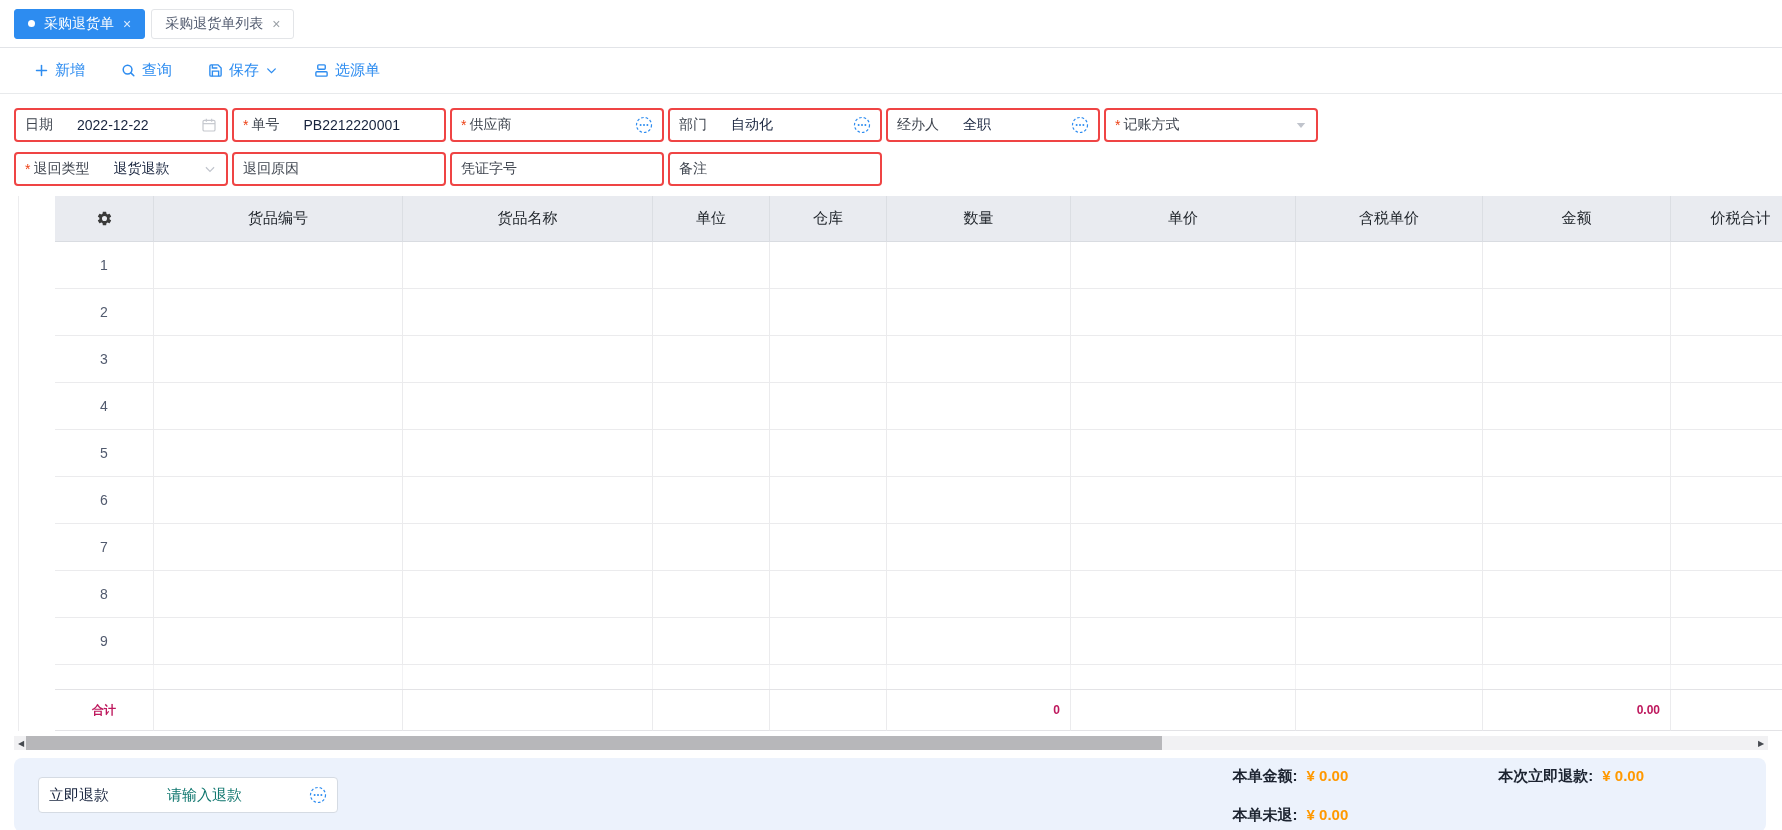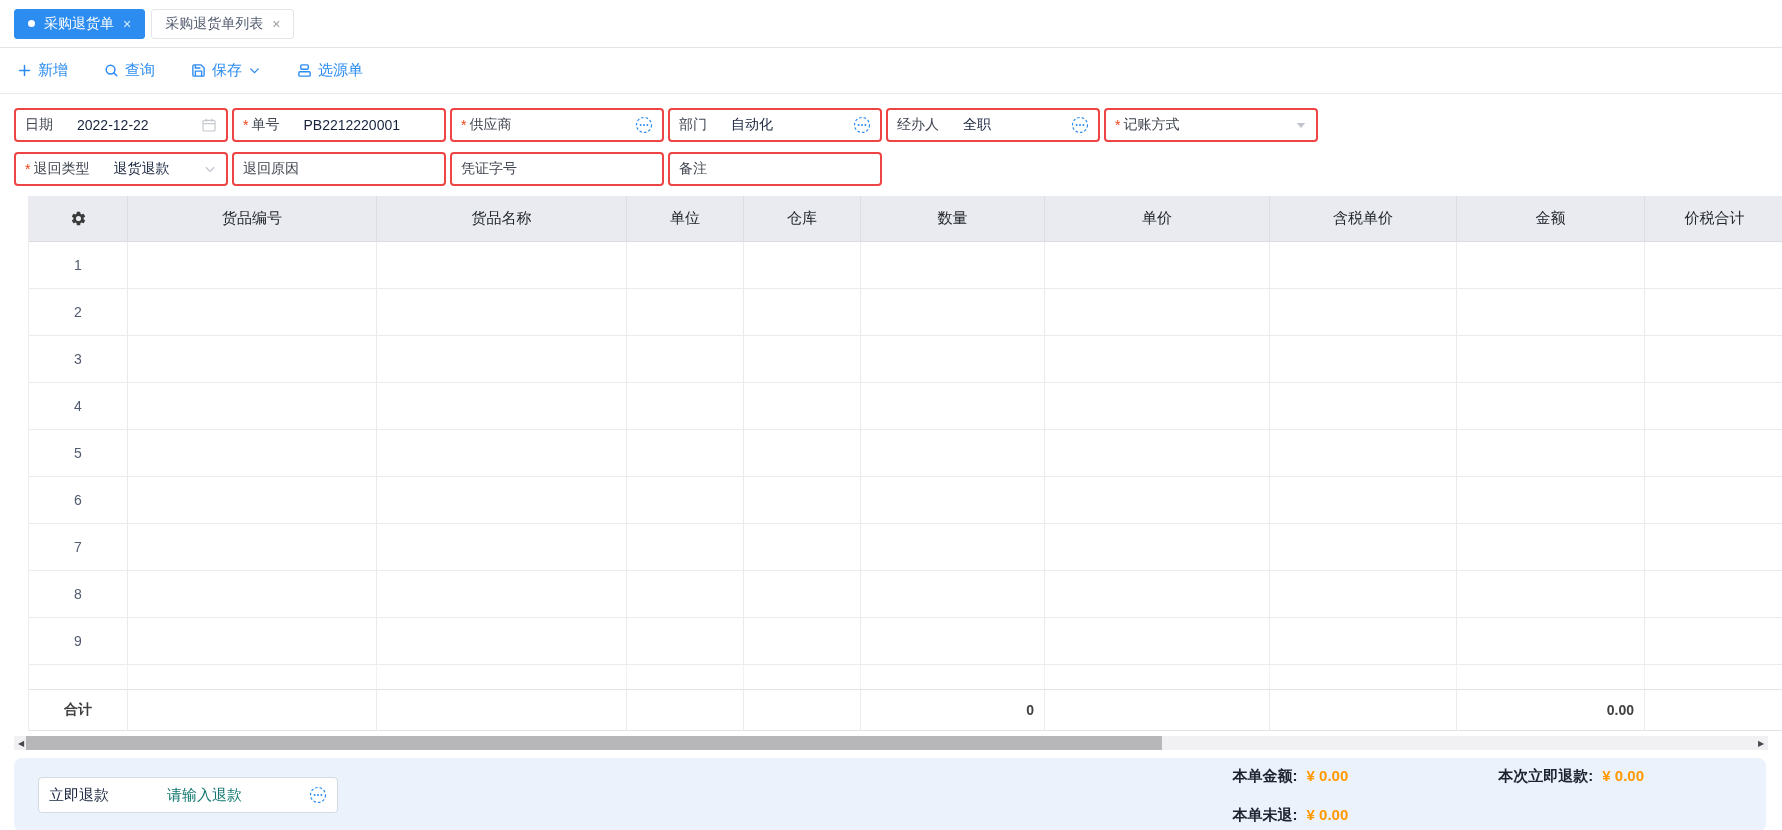--- a/index.html
+++ b/index.html
@@ -9,50 +9,50 @@
   
   .tabbar{height:48px;display:flex;align-items:center;padding-left:14px;border-bottom:1px solid #e2e4e8;background:#fff;}
   .tab{height:30px;display:flex;align-items:center;gap:9px;padding:0 13px;font-size:14px;
        border:1px solid #e3e5e8;border-radius:3px;background:#fff;color:#515a6e;margin-right:6px;cursor:pointer;}
   .tab.active{background:#2d8cf0;border-color:#2d8cf0;color:#fff;}
   .dot{width:7px;height:7px;border-radius:50%;background:#fff;display:inline-block;}
   .tab .close{font-size:14px;color:#9aa0a6;line-height:1;}
   .tab.active .close{color:#dcecff;}
 
   
-  .toolbar{height:46px;display:flex;align-items:center;gap:36px;padding-left:17px;border-bottom:1px solid #e8eaec;}
+  .toolbar{height:46px;display:flex;align-items:center;gap:36px;padding-left:34px;border-bottom:1px solid #e8eaec;}
   .tbtn{display:flex;align-items:center;gap:6px;color:#2d8cf0;font-size:15px;cursor:pointer;white-space:nowrap;}
   .tbtn svg{display:block;}
 
   
   .formarea{padding:14px 0 0 14px;}
   .frow{display:flex;gap:4px;margin-bottom:10px;}
   .field{width:214px;height:34px;border:2px solid #ef4444;border-radius:4px;background:#fff;
          display:flex;align-items:center;padding:0 9px;font-size:14px;cursor:text;}
   .star{color:#ed4014;margin-right:3px;}
   .flabel{color:#3f454f;margin-right:24px;white-space:nowrap;}
   .fvalue{color:#17233d;flex:1;white-space:nowrap;overflow:hidden;}
   .ficon{margin-left:auto;display:flex;align-items:center;cursor:pointer;}
 
   
-  .tablewrap{margin-left:28px;border-left:1px solid #ececee;}
+  .tablewrap{margin-left:18px;border-left:1px solid #ececee;padding-left:36px;}
   .trow{display:grid;background:#fff;}
   .tcell{overflow:hidden;}
   .thead{background:#e9ebf0;height:46px;}
   .thead .tcell{display:flex;align-items:center;justify-content:center;font-size:15px;color:#23282e;
                 border-right:1px solid #dbdee3;border-bottom:1px solid #d9dce1;}
   .tbody-row{height:47px;}
   .tbody-row .tcell{border-right:1px solid #ebebed;border-bottom:1px solid #ebebed;
                     display:flex;align-items:center;justify-content:center;font-size:14px;color:#515a6e;cursor:cell;}
   .strip{height:24px;}
   .strip .tcell{border-right:1px solid #f2f2f4;}
   .total{height:42px;border-top:1px solid #e3e3e6;}
   .total .tcell{border-right:1px solid #ebebed;border-bottom:1px solid #e3e3e6;
                 display:flex;align-items:center;justify-content:center;
-                font-size:14px;font-weight:bold;color:#404040;}
+                font-size:12px;font-weight:bold;color:#be185d;}
   .total .num{justify-content:flex-end;padding-right:10px;}
 
   
   .hscroll{margin:5px 0 0 14px;width:1754px;height:14px;background:#f1f1f3;position:relative;
            display:flex;align-items:center;justify-content:space-between;}
   .sarrow{width:14px;height:14px;display:flex;align-items:center;justify-content:center;
           font-size:8px;color:#464a50;cursor:pointer;user-select:none;}
   .sthumb{position:absolute;left:12px;top:0;width:1136px;height:14px;background:#b7b7ba;cursor:grab;}
 
   

